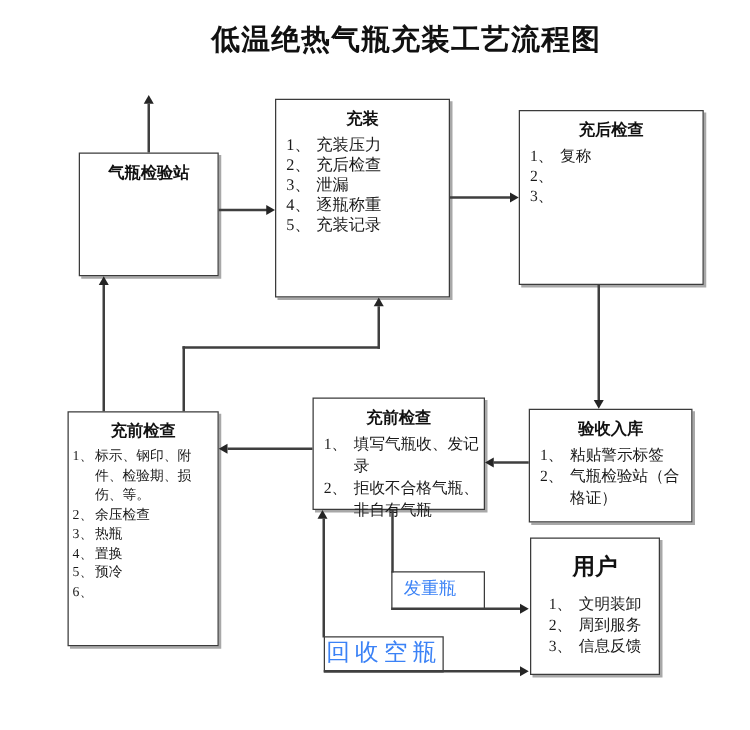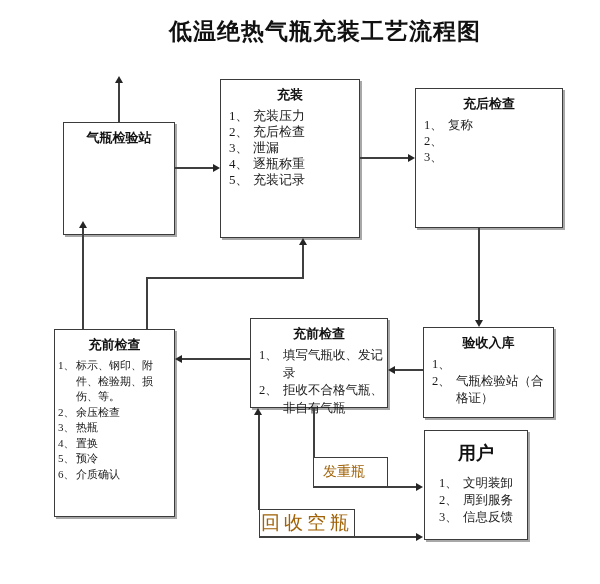--- a/index.html
+++ b/index.html
@@ -22,41 +22,41 @@
     border:1.5px solid #3b3b3b;
     box-shadow:2px 2px 0 #a8a8a8;
   }
   .box-title { text-align:center; font-weight:bold; font-size:13px; padding-top:6px; color:#111; }
   .items { padding:4px 2px 0 8px; font-size:12.5px; }
   .item { display:flex; line-height:16px; }
   .item .n { flex:none; width:24px; }
   .item .t { flex:1; }
 
   
-  #box-inspection { left:63px; top:122px; width:112px; height:113px; }
+  #box-inspection { left:63px; top:122px; width:112px; height:99px; }
   #box-filling    { left:220px; top:79px;  width:140px; height:159px; }
   #box-filling .items { font-size:13px; }
   #box-postcheck  { left:415px; top:88px;  width:148px; height:140px; }
   #box-postcheck .items { font-size:12.5px; }
   #box-precheck   { left:54px;  top:329px; width:121px; height:188px; }
   #box-precheck .items { font-size:11px; padding-left:3px; }
   #box-precheck .item { line-height:15.5px; }
   #box-precheck .item .n { width:18px; }
   #box-receipt    { left:250px; top:318px; width:138px; height:90px; }
   #box-receipt .item { line-height:17.5px; }
   #box-acceptance { left:423px; top:327px; width:131px; height:91px; }
   #box-acceptance .item { line-height:17px; }
   #box-user       { left:424px; top:430px; width:104px; height:110px; }
   #box-user .box-title { font-size:18px; padding-top:10px; }
   #box-user .items { padding-top:10px; padding-left:14px; }
   #box-user .item { line-height:17px; }
 
   .minibox {
     position:absolute; background:#fff;
-    border:1.5px solid #3b3b3b; color:#a16207;
+    border:1.5px solid #3b3b3b; color:#3b82f6;
   }
   #label-dispatch { left:313px; top:457px; width:75px; height:31px;
     font-size:14px; line-height:27px; padding-left:9px; }
   #label-recycle  { left:259px; top:509px; width:96px; height:29px;
     font-size:19px; line-height:25px; text-align:center; letter-spacing:4px; }
 
   .ln { position:absolute; background:#3f3f3f; }
   .h { height:1.5px; }
   .v { width:1.5px; }
 
@@ -137,21 +137,20 @@
       <div class="item">
           <span class="n">4、</span>
           <span class="t">置换</span>
         </div>
       <div class="item">
           <span class="n">5、</span>
           <span class="t">预冷</span>
         </div>
       <div class="item">
           <span class="n">6、</span>
-          <span class="t">介质确认</span>
         </div>
     </div>
   </div>
 
   <div class="box" id="box-receipt">
     <div class="box-title">充前检查</div>
     <div class="items">
       <div class="item">
           <span class="n">1、</span>
           <span class="t">填写气瓶收、发记录</span>
@@ -161,20 +160,21 @@
           <span class="t">拒收不合格气瓶、非自有气瓶</span>
         </div>
     </div>
   </div>
 
   <div class="box" id="box-acceptance">
     <div class="box-title">验收入库</div>
     <div class="items">
       <div class="item">
           <span class="n">1、</span>
+          <span class="t">粘贴警示标签</span>
         </div>
       <div class="item">
           <span class="n">2、</span>
           <span class="t">气瓶检验站（合格证）</span>
         </div>
     </div>
   </div>
 
   <div class="box" id="box-user">
     <div class="box-title">用户</div>

